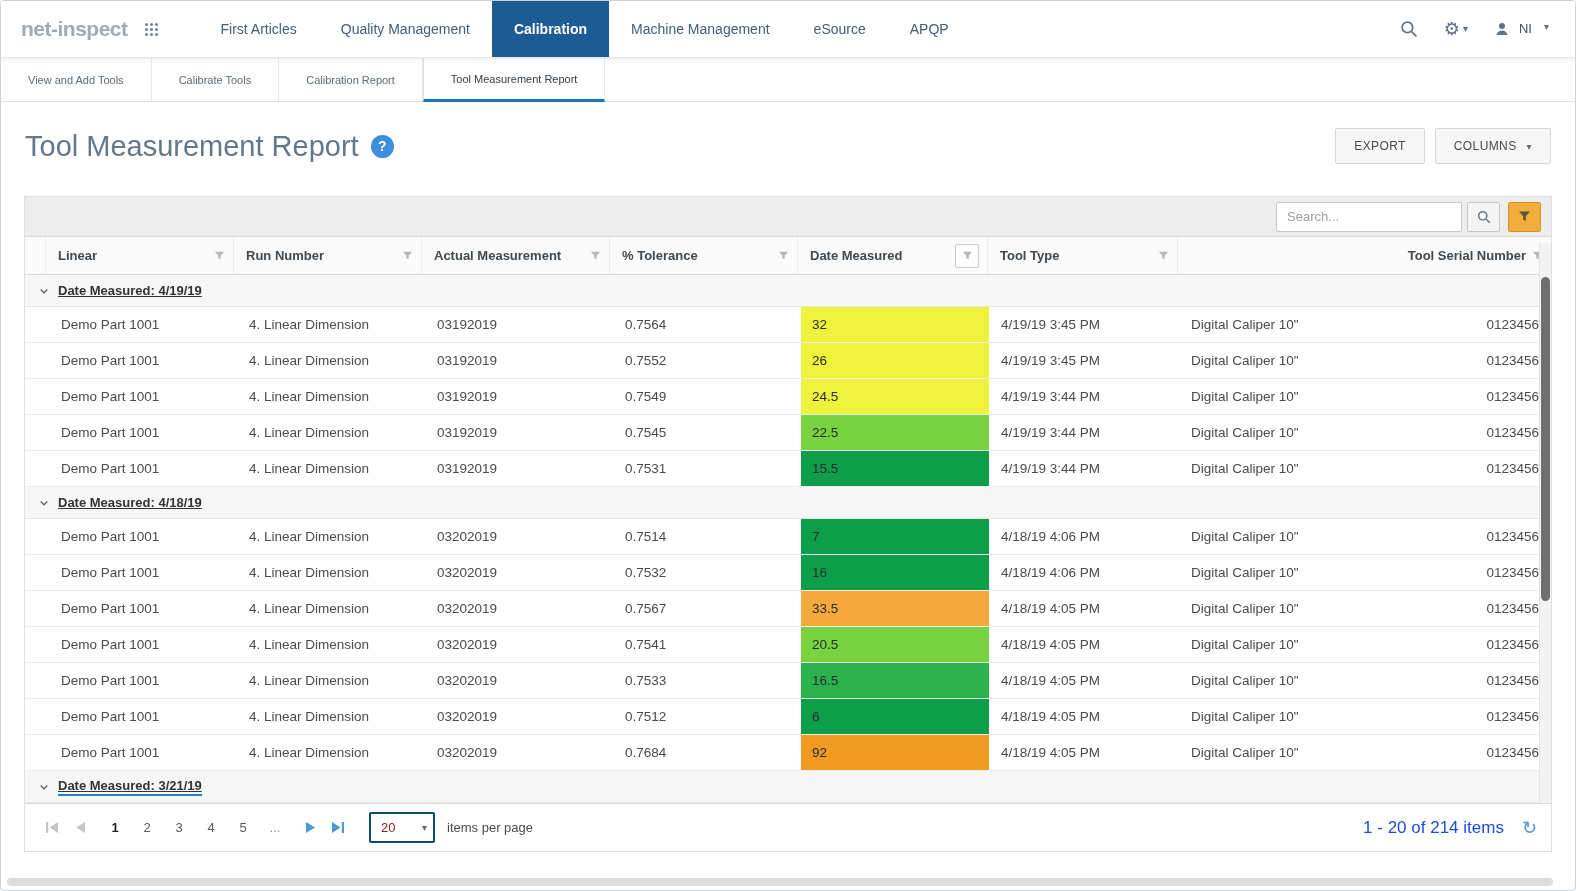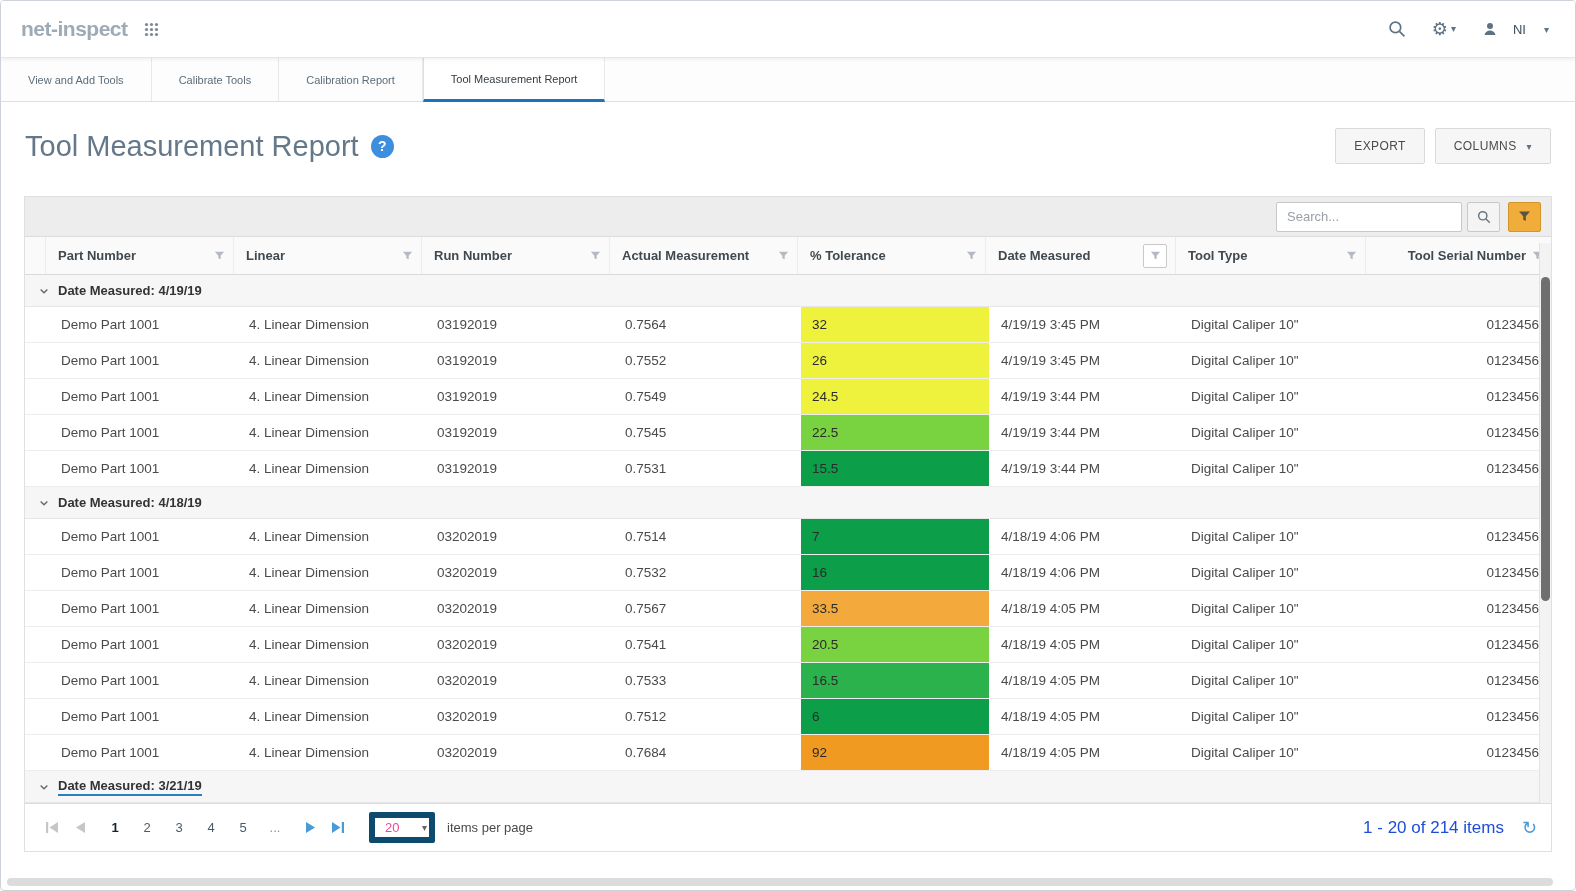--- a/index.html
+++ b/index.html
@@ -28,21 +28,21 @@
   .apps { align-self: center; margin-left: 16px; display:flex; }
   .nav-items { display: flex; margin-left: 40px; }
   .nav-item {
     display: flex; align-items: center; padding: 0 22px;
     font-size: 14px; color: #3f5e7c; white-space: nowrap;
   }
   .nav-item.active { background: #1d5b95; color: #fff; font-weight: bold; }
   .nav-right { margin-left: auto; display: flex; align-items: center; gap: 26px; padding-right: 26px; }
   .icn { color: #5f7282; font-size: 18px; line-height: 1; display: inline-flex; align-items: center; }
   .caret { font-size: 10px; color: #5f7282; margin-left: 3px; }
-  .user-menu { display: flex; align-items: center; gap: 15px; font-size: 13px; color: #3f4c57; }
+  .user-menu { display: flex; align-items: flex-start; gap: 9px; font-size: 13px; color: #3f4c57; }
 
   
   .subtabs { height: 44px; display: flex; background: #fdfdfd; border-bottom: 1px solid #dddfe2; }
   .subtab {
     display: flex; align-items: center; padding: 0 27px;
     font-size: 11px; color: #5d6d79; border-right: 1px solid #e6e8ea; white-space: nowrap;
   }
   .subtab.active {
     background: #fff; color: #323c44; border-left: 1px solid #e0e0e0;
     border-bottom: 3px solid #1b74b8; margin-bottom: -1px;
@@ -102,21 +102,21 @@
   .c3 { width: 188px; flex: none; }
   .c4 { width: 188px; flex: none; }
   .c5 { width: 188px; flex: none; }
   .c6 { width: 190px; flex: none; }
   .c7 { width: 190px; flex: none; }
   .c8 { flex: 1; min-width: 0; justify-content: flex-end; }
 
   .group-row {
     display: flex; align-items: center; height: 32px;
     background: #f6f6f6; border-bottom: 1px solid #e6e6e6;
-    font-size: 13px; font-weight: bold; color: #333;
+    font-size: 13px; font-weight: bold; color: #333; text-decoration: underline;
   }
   .group-chev { margin: 0 9px 0 14px; display: inline-flex; }
   .group-label.underlined { border-bottom: 2px solid #2a7fc0; padding-bottom: 1px; }
 
   .row {
     display: flex; align-items: stretch; height: 36px;
     background: #fff; border-bottom: 1px solid #ededed;
     font-size: 13.5px; color: #4a4a4a;
   }
   .cell { display: flex; align-items: center; padding: 0 12px; white-space: nowrap; overflow: hidden; }
@@ -138,22 +138,22 @@
   .pbtn.enabled { color: #4a9bd5; }
   .pages { display: inline-flex; margin: 0 4px; }
   .page {
     min-width: 24px; height: 26px; line-height: 26px; text-align: center;
     font-size: 13px; color: #4d5a64; margin: 0 4px;
   }
   .page.active { color: #16212b; font-weight: bold; }
   .page.ellipsis { color: #8b949b; }
   .psize { position: relative; margin-left: 16px; display: inline-flex; align-items: center; }
   .psize select {
-    width: 66px; height: 31px; border: 6px solid #0c4a6e; border-radius: 2px; background: #fff;
-    font-family: inherit; font-size: 13px; color: #ec4899; padding: 0 22px 0 10px;
+    width: 66px; height: 31px; border: 2px solid #0c4a6e; border-radius: 2px; background: #fff;
+    font-family: inherit; font-size: 13px; color: #7f1d1d; padding: 0 22px 0 10px;
     appearance: none; -webkit-appearance: none;
   }
   .sel-caret { position: absolute; right: 8px; font-size: 10px; color: #666; pointer-events: none; }
   .plabel { margin-left: 10px; font-size: 13px; color: #4a4a4a; }
   .pinfo { margin-left: auto; font-size: 17px; color: #1d4ed8; }
   .refresh { margin-left: 16px; font-size: 18px; color: #4a9bd5; line-height: 1; }
 
   
   .hscroll { position: absolute; left: 6px; right: 6px; bottom: 4px; height: 8px; }
   .hthumb { height: 8px; width: 99%; background: #dcdcdc; border-radius: 4px; }
@@ -171,20 +171,28 @@
           <circle cx="7.5" cy="2.5" r="1.6"></circle>
           <circle cx="12.5" cy="2.5" r="1.6"></circle>
         <circle cx="2.5" cy="7.5" r="1.6"></circle>
           <circle cx="7.5" cy="7.5" r="1.6"></circle>
           <circle cx="12.5" cy="7.5" r="1.6"></circle>
         <circle cx="2.5" cy="12.5" r="1.6"></circle>
           <circle cx="7.5" cy="12.5" r="1.6"></circle>
           <circle cx="12.5" cy="12.5" r="1.6"></circle>
       </svg>
     </div>
+    <nav class="nav-items" id="nav-items" data-interactable="false">
+        <div class="nav-item" data-interactable="true">First Articles</div>
+        <div class="nav-item" data-interactable="true">Quality Management</div>
+        <div class="nav-item active" data-interactable="true">Calibration</div>
+        <div class="nav-item" data-interactable="true">Machine Management</div>
+        <div class="nav-item" data-interactable="true">eSource</div>
+        <div class="nav-item" data-interactable="true">APQP</div>
+      </nav>
     <div class="nav-right" data-interactable="false">
       <span class="icn" data-interactable="true">
         <svg width="18" height="18" viewBox="0 0 17 17" fill="none" stroke="#5f7282" stroke-width="1.6">
           <circle cx="7" cy="7" r="5"></circle>
             <path d="M11 11l4.5 4.5"></path>
         </svg>
       </span>
       <span class="icn" data-interactable="true">
         <span data-interactable="false">⚙</span>
         <span class="caret" data-interactable="false">▾</span>
@@ -232,28 +240,20 @@
       </span>
       <span class="tbtn amber" data-interactable="true">
         <svg width="13" height="13" viewBox="0 0 13 13">
           <path d="M1 1.5h11L7.8 6.3V11L5.2 9.8V6.3z" fill="#5d5140"></path>
         </svg>
       </span>
     </div>
 
     <div class="grid-header" id="grid-header" data-interactable="false">
         <div class="th c0" data-interactable="false"></div>
-        <div class="th c1" data-interactable="true">
-          <span data-interactable="false">Part Number</span>
-          <span class="funnel" data-interactable="true">
-            <svg width="11" height="11" viewBox="0 0 12 12">
-              <path d="M1 1.8h10L7.3 6.2v4L4.7 9v-2.8z" fill="#b3bac1"></path>
-            </svg>
-          </span>
-        </div>
         <div class="th c2" data-interactable="true">
           <span data-interactable="false">Linear</span>
           <span class="funnel" data-interactable="true">
             <svg width="11" height="11" viewBox="0 0 12 12">
               <path d="M1 1.8h10L7.3 6.2v4L4.7 9v-2.8z" fill="#b3bac1"></path>
             </svg>
           </span>
         </div>
         <div class="th c3" data-interactable="true">
           <span data-interactable="false">Run Number</span>

